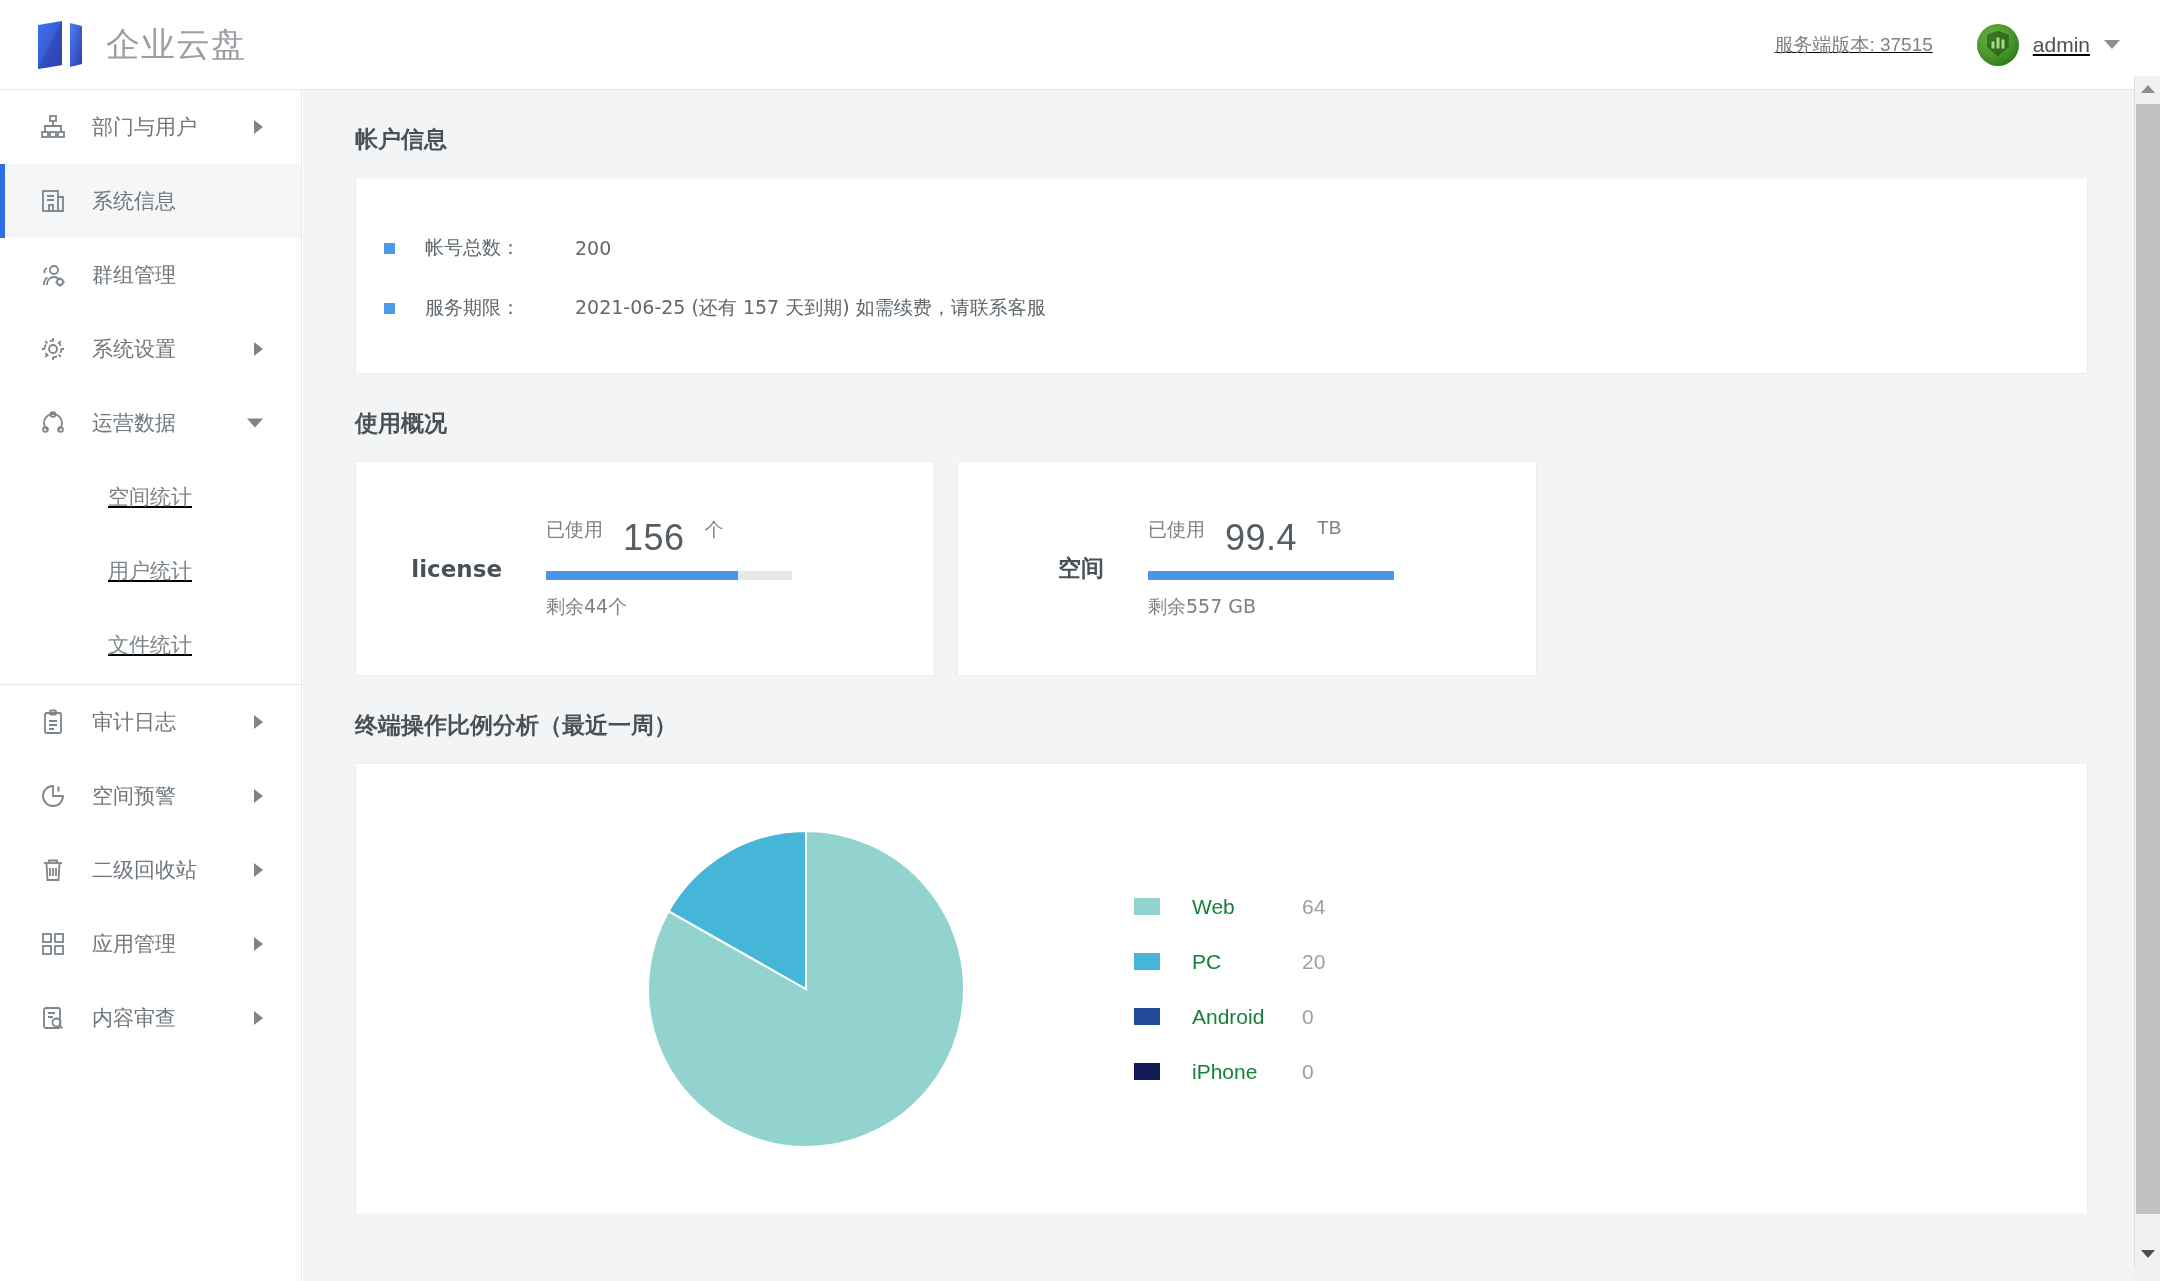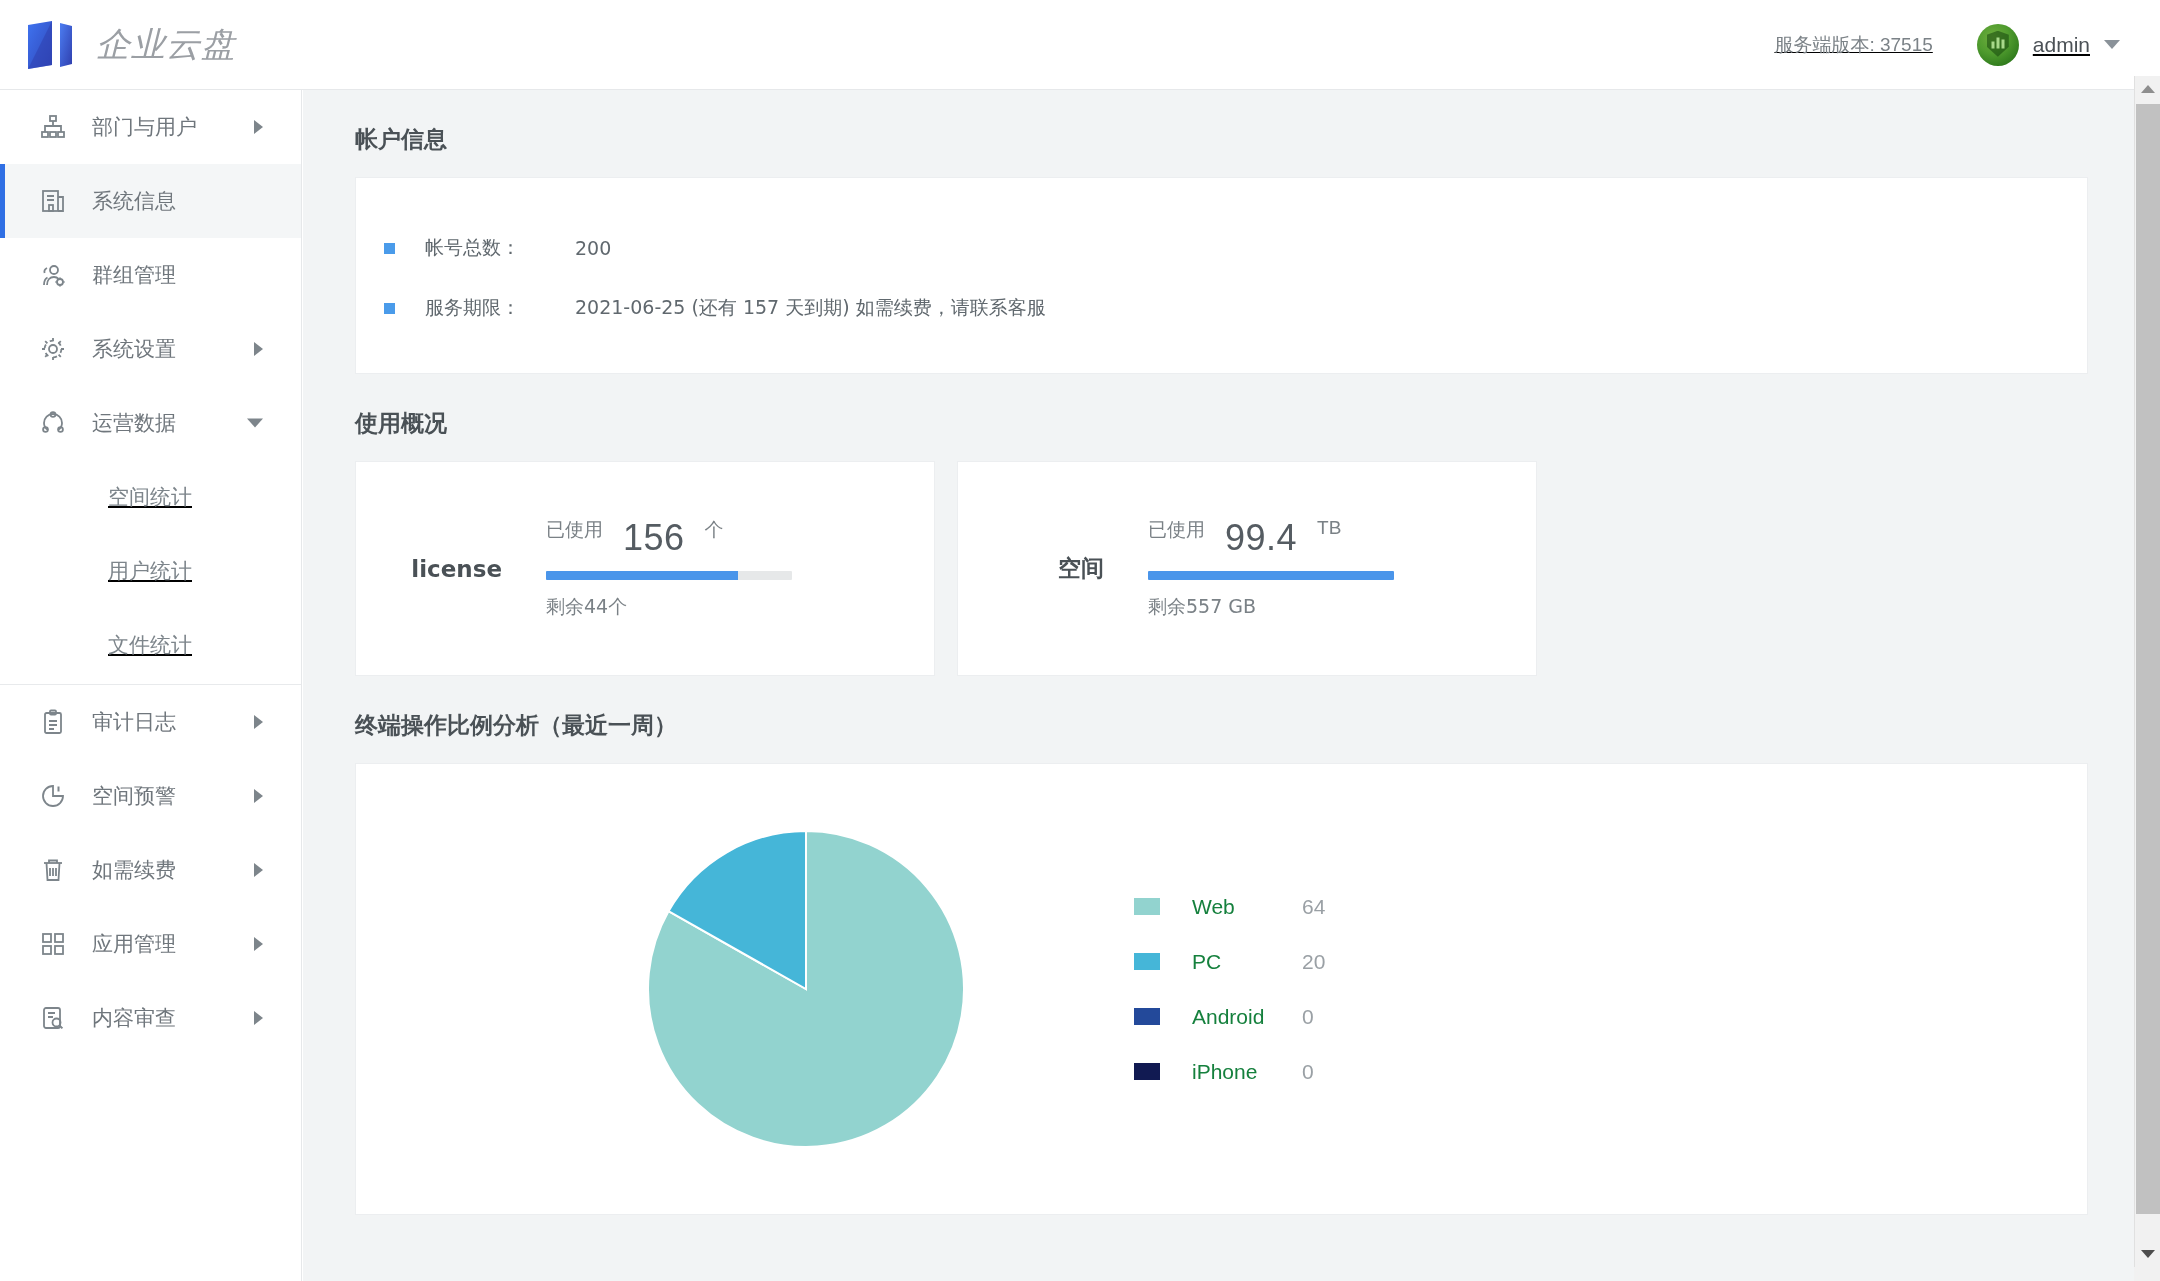--- a/index.html
+++ b/index.html
@@ -11,21 +11,21 @@
   }
 
   
   .header {
     position: absolute; top: 0; left: 0;
     width: 2160px; height: 90px;
     background: #ffffff;
     border-bottom: 1px solid #e6e8ea;
     display: flex; align-items: center;
   }
-  .brand { display: flex; align-items: center; padding-left: 22px; font-style: italic; }
+  .brand { display: flex; align-items: center; padding-left: 32px; }
   .logo-mark { width: 56px; height: 52px; position: relative; }
   .brand-name {
     margin-left: 18px;
     font-size: 34px;
     color: #9b9fa4;
     letter-spacing: 1px;
     font-family: "DejaVu Sans", sans-serif;
   }
   .header-right {
     margin-left: auto;
@@ -381,21 +381,21 @@
 
   <div class="nav-item">
     <span class="nav-icon">
       <svg width="28" height="28" viewBox="0 0 28 28" fill="none" stroke="#7d858b" stroke-width="1.8">
         <path d="M5 7 h18"></path>
         <path d="M10 7 V4.5 h8 V7"></path>
         <path d="M7.5 7 l1 17 h11 l1-17"></path>
         <path d="M11 12 v8 M14 12 v8 M17 12 v8"></path>
       </svg>
     </span>
-    <span class="nav-label">如需续费</span>
+    <span class="nav-label">二级回收站</span>
     <span class="nav-arrow"></span>
   </div>
 
   <div class="nav-item">
     <span class="nav-icon">
       <svg width="28" height="28" viewBox="0 0 28 28" fill="none" stroke="#7d858b" stroke-width="1.8">
         <rect x="4" y="4" width="8" height="8"></rect>
         <rect x="16" y="4" width="8" height="8"></rect>
         <rect x="4" y="16" width="8" height="8"></rect>
         <rect x="16" y="16" width="8" height="8"></rect>

